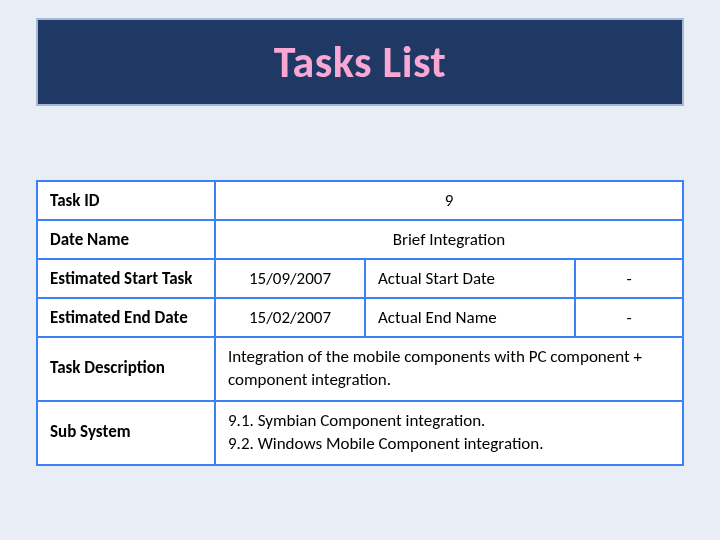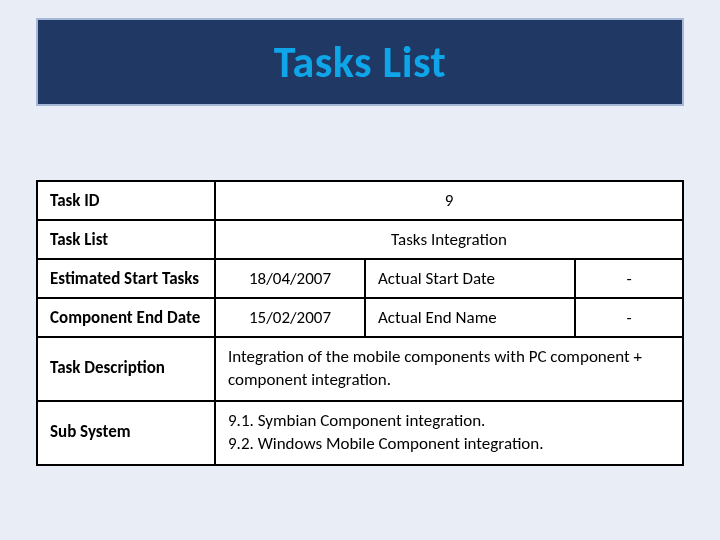--- a/index.html
+++ b/index.html
@@ -16,34 +16,34 @@
     top: 18px;
     width: 648px;
     height: 88px;
     background: #1f3864;
     border: 2px solid #a6b8d8;
     display: flex;
     align-items: center;
     justify-content: center;
   }
   .title-text {
-    color: #0ea5e9;
+    color: #f9a8d4;
     font-size: 44px;
     font-weight: 700;
     letter-spacing: 0.5px;
   }
   .tbl {
     position: absolute;
     left: 36px;
     top: 180px;
     width: 648px;
     border-collapse: collapse;
   }
   .tbl td {
-    border: 2px solid #000000;
+    border: 2px solid #3b82f6;
     padding: 8px 12px;
     font-size: 17px;
     background: #fff;
     vertical-align: middle;
   }
   .lbl { font-weight: 700; width: 178px; }
   .center { text-align: center; }
   .val-date { width: 150px; text-align: center; }
   .sublbl { width: 210px; }
   .dash { width: 108px; text-align: center; }
@@ -56,31 +56,31 @@
   <span class="title-text">Tasks List</span>
 </div>
 
 <table class="tbl">
   <tbody>
       <tr>
     <td class="lbl">Task ID</td>
     <td class="center" colspan="3">9</td>
   </tr>
   <tr>
-    <td class="lbl">Task List</td>
-    <td class="center" colspan="3">Tasks Integration</td>
+    <td class="lbl">Date Name</td>
+    <td class="center" colspan="3">Brief Integration</td>
   </tr>
   <tr>
-    <td class="lbl">Estimated Start Tasks</td>
-    <td class="val-date">18/04/2007</td>
+    <td class="lbl">Estimated Start Task</td>
+    <td class="val-date">15/09/2007</td>
     <td class="sublbl">Actual Start Date</td>
     <td class="dash">-</td>
   </tr>
   <tr>
-    <td class="lbl">Component End Date</td>
+    <td class="lbl">Estimated End Date</td>
     <td class="val-date">15/02/2007</td>
     <td class="sublbl">Actual End Name</td>
     <td class="dash">-</td>
   </tr>
   <tr>
     <td class="lbl desc">Task Description</td>
     <td class="desc" colspan="3">Integration of the mobile components with PC component + component integration.</td>
   </tr>
   <tr>
     <td class="lbl desc">Sub System</td>

